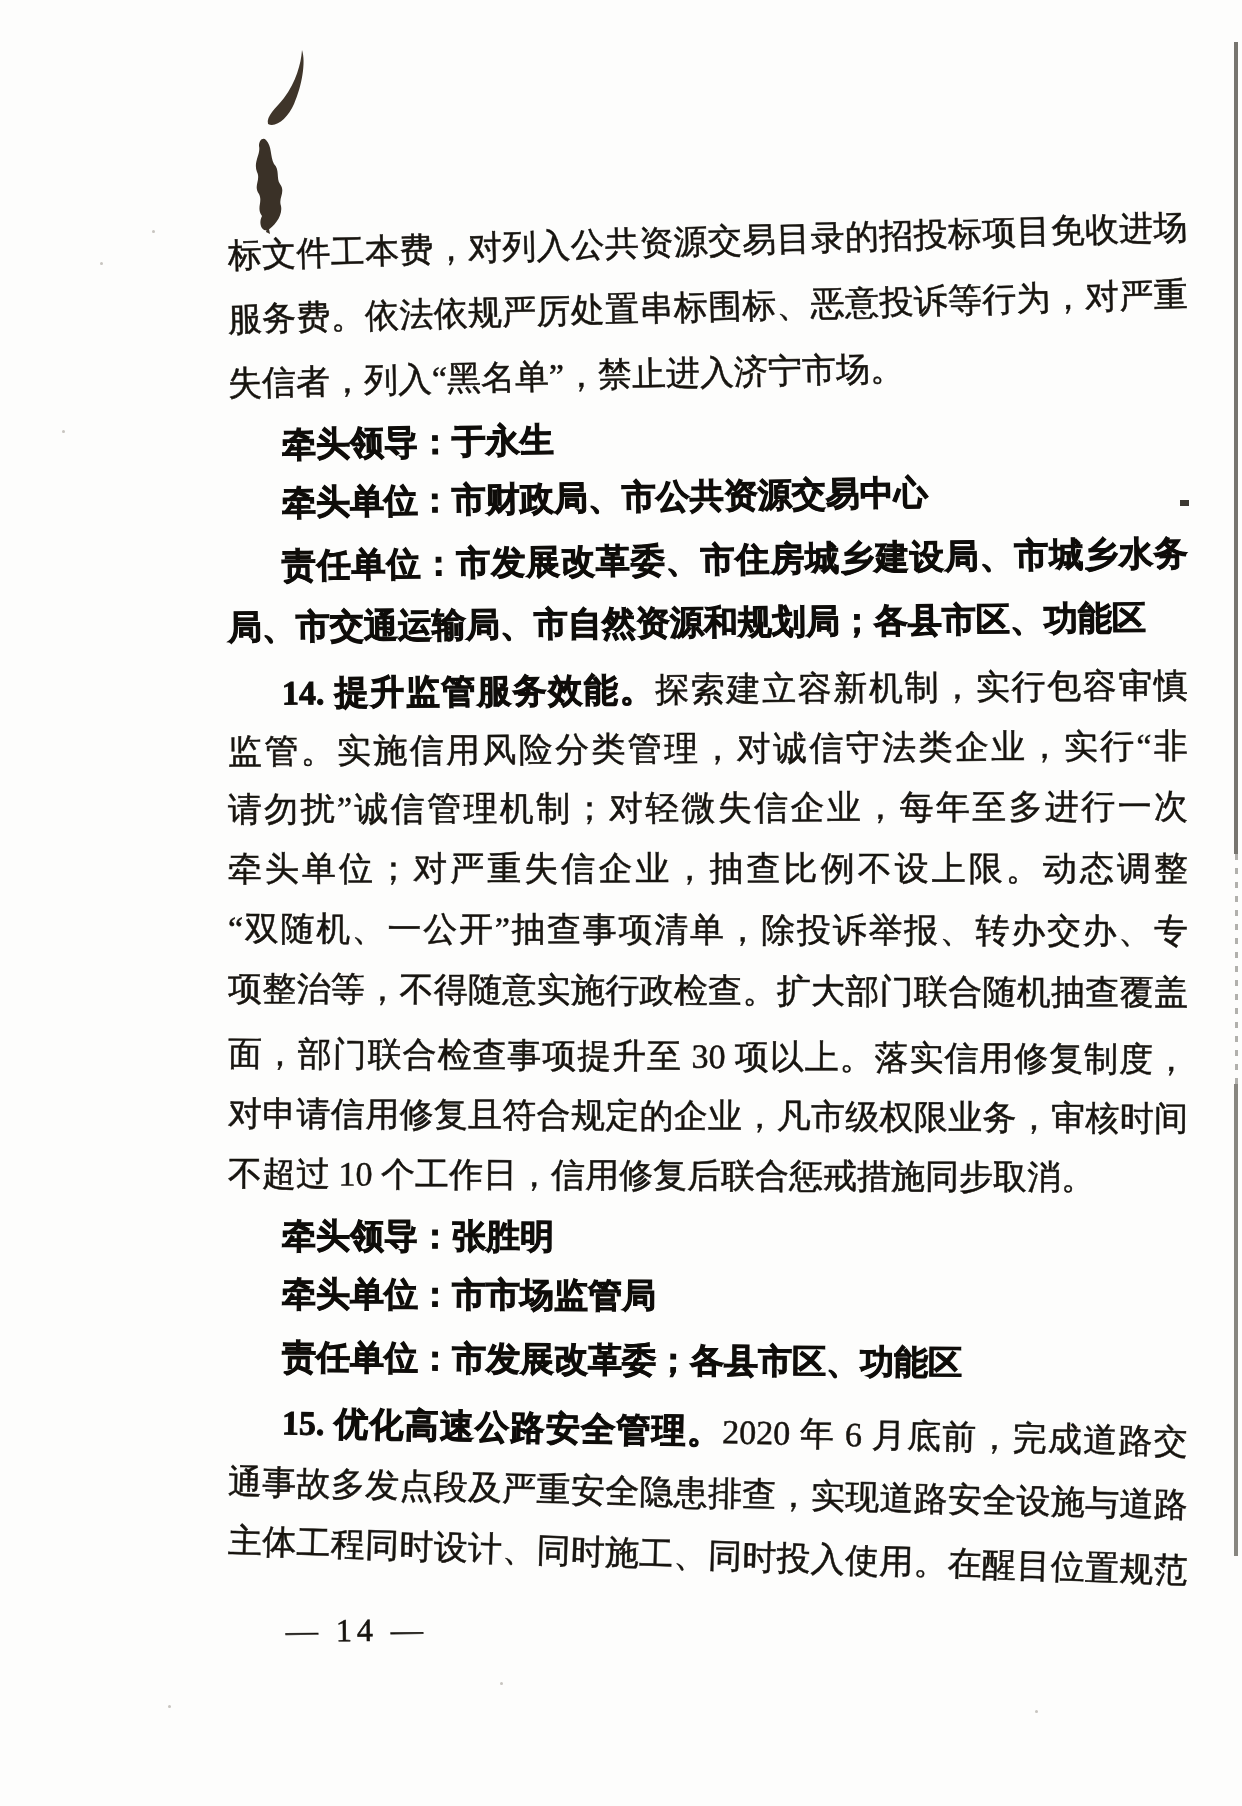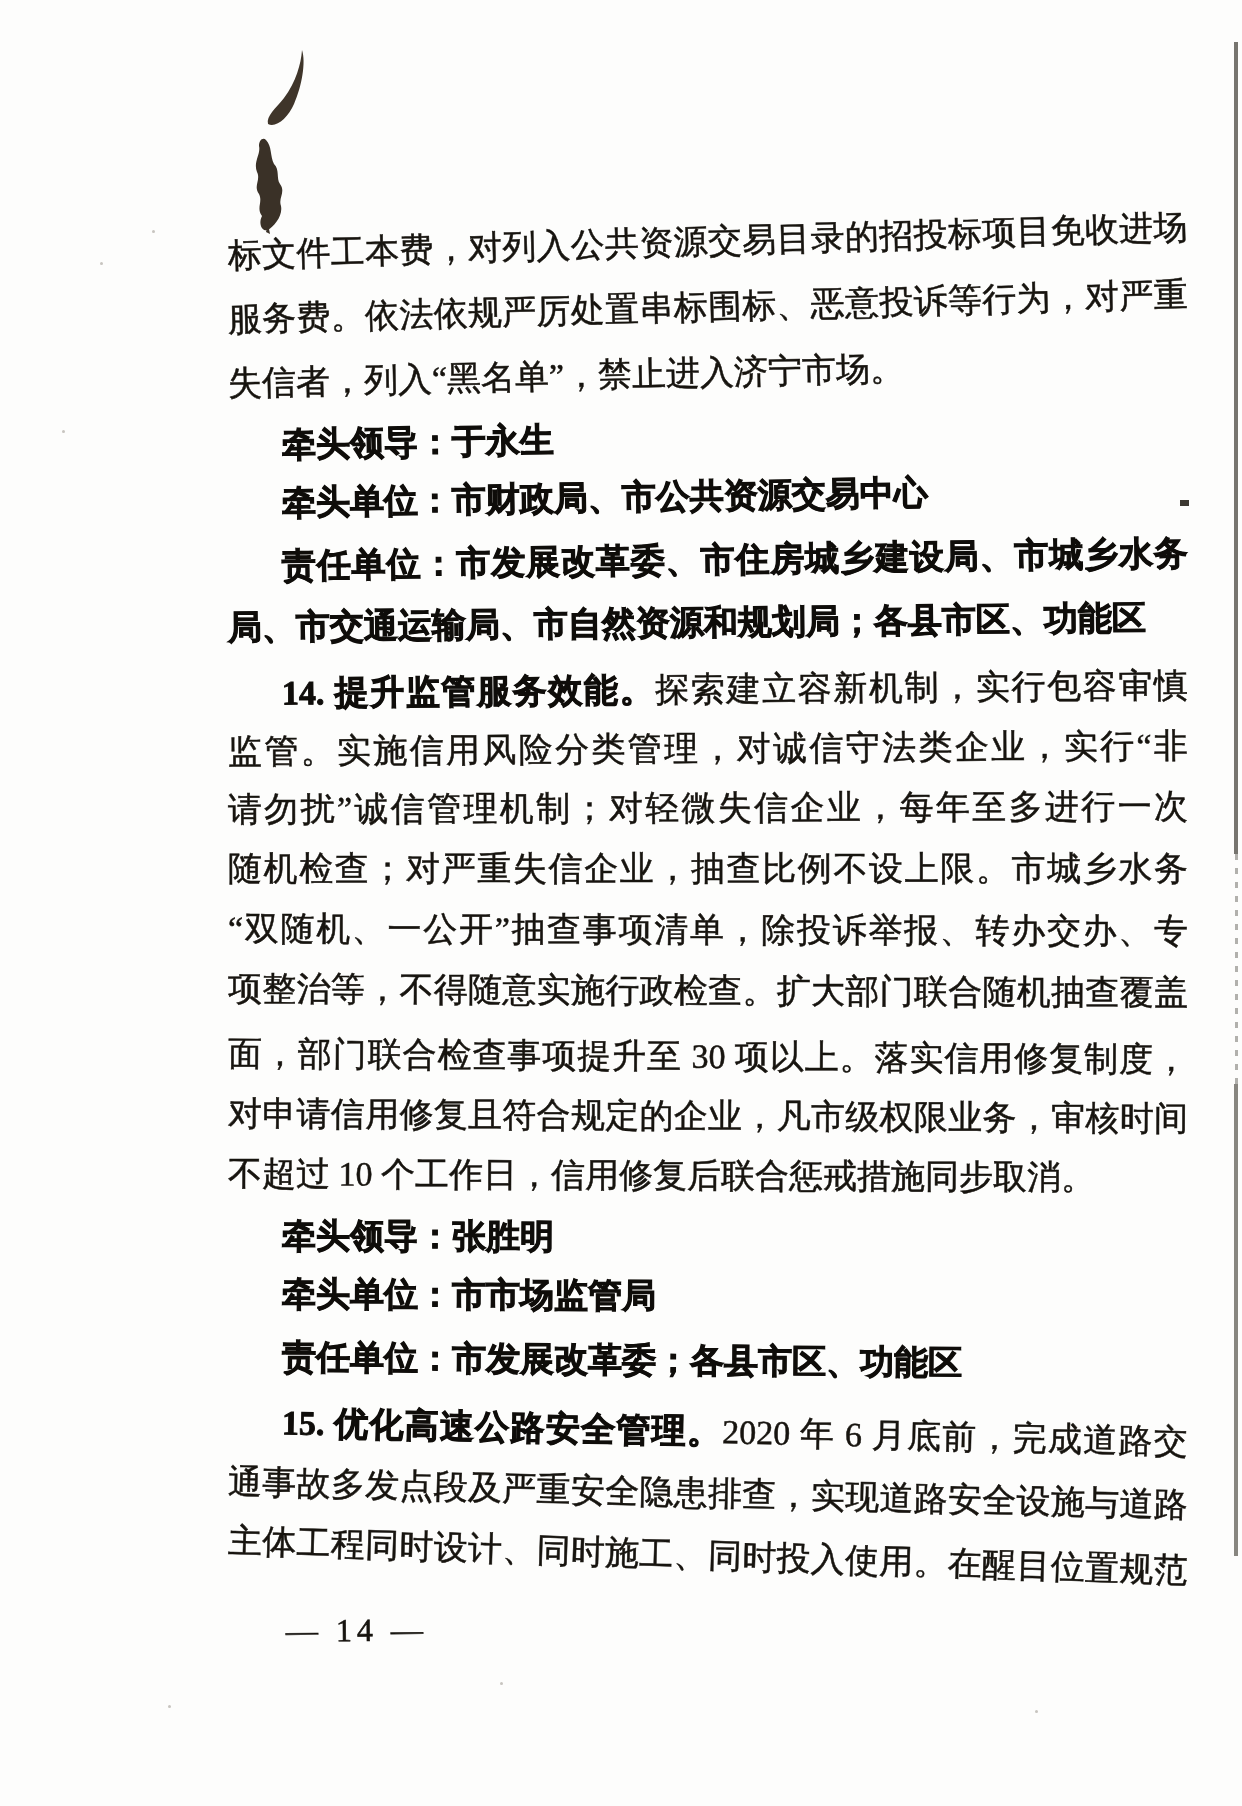--- a/index.html
+++ b/index.html
@@ -81,21 +81,21 @@
   <div class="ln end" style="top:362px; transform:rotate(-1.3deg);">失信者，列入“黑名单”，禁止进入济宁市场。</div>
 
   <div class="ln end indent b" style="top:424px; transform:rotate(-1deg);">牵头领导：于永生</div>
   <div class="ln end indent b" style="top:482px; transform:rotate(-0.9deg);">牵头单位：市财政局、市公共资源交易中心</div>
   <div class="ln j indent b" style="top:545px; transform:rotate(-0.8deg);">责任单位：市发展改革委、市住房城乡建设局、市城乡水务</div>
   <div class="ln end b" style="top:606px; transform:rotate(-0.6deg);">局、市交通运输局、市自然资源和规划局；各县市区、功能区</div>
 
   <div class="ln j indent" style="top:672px; transform:rotate(-0.5deg);"><span class="bseg">14. 提升监管服务效能。</span><span>探索建立容新机制，实行包容审慎</span></div>
   <div class="ln j" style="top:730px; transform:rotate(-0.35deg);">监管。实施信用风险分类管理，对诚信守法类企业，实行“非</div>
   <div class="ln j" style="top:788px; transform:rotate(-0.2deg);">请勿扰”诚信管理机制；对轻微失信企业，每年至多进行一次</div>
-  <div class="ln j" style="top:847px; transform:rotate(0deg);">随机检查；对严重失信企业，抽查比例不设上限。市城乡水务</div>
+  <div class="ln j" style="top:847px; transform:rotate(0deg);">牵头单位；对严重失信企业，抽查比例不设上限。动态调整</div>
   <div class="ln j" style="top:907px; transform:rotate(0.15deg);">“双随机、一公开”抽查事项清单，除投诉举报、转办交办、专</div>
   <div class="ln j" style="top:967px; transform:rotate(0.25deg);">项整治等，不得随意实施行政检查。扩大部门联合随机抽查覆盖</div>
   <div class="ln j" style="top:1032px; transform:rotate(0.35deg);">面，部门联合检查事项提升至 30 项以上。落实信用修复制度，</div>
   <div class="ln j" style="top:1092px; transform:rotate(0.3deg);">对申请信用修复且符合规定的企业，凡市级权限业务，审核时间</div>
   <div class="ln end" style="top:1152px; transform:rotate(0.25deg);">不超过 10 个工作日，信用修复后联合惩戒措施同步取消。</div>
 
   <div class="ln end indent b" style="top:1214px; transform:rotate(0.2deg);">牵头领导：张胜明</div>
   <div class="ln end indent b" style="top:1272px; transform:rotate(0.3deg);">牵头单位：市市场监管局</div>
   <div class="ln end indent b" style="top:1335px; transform:rotate(0.5deg);">责任单位：市发展改革委；各县市区、功能区</div>
 

